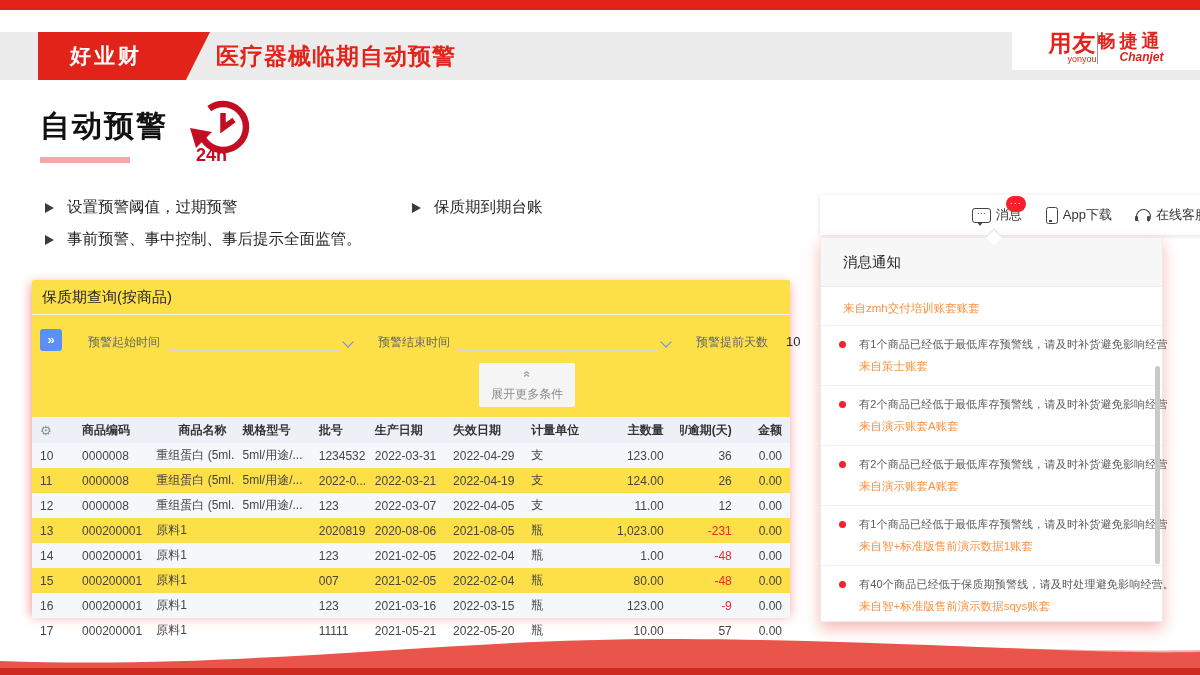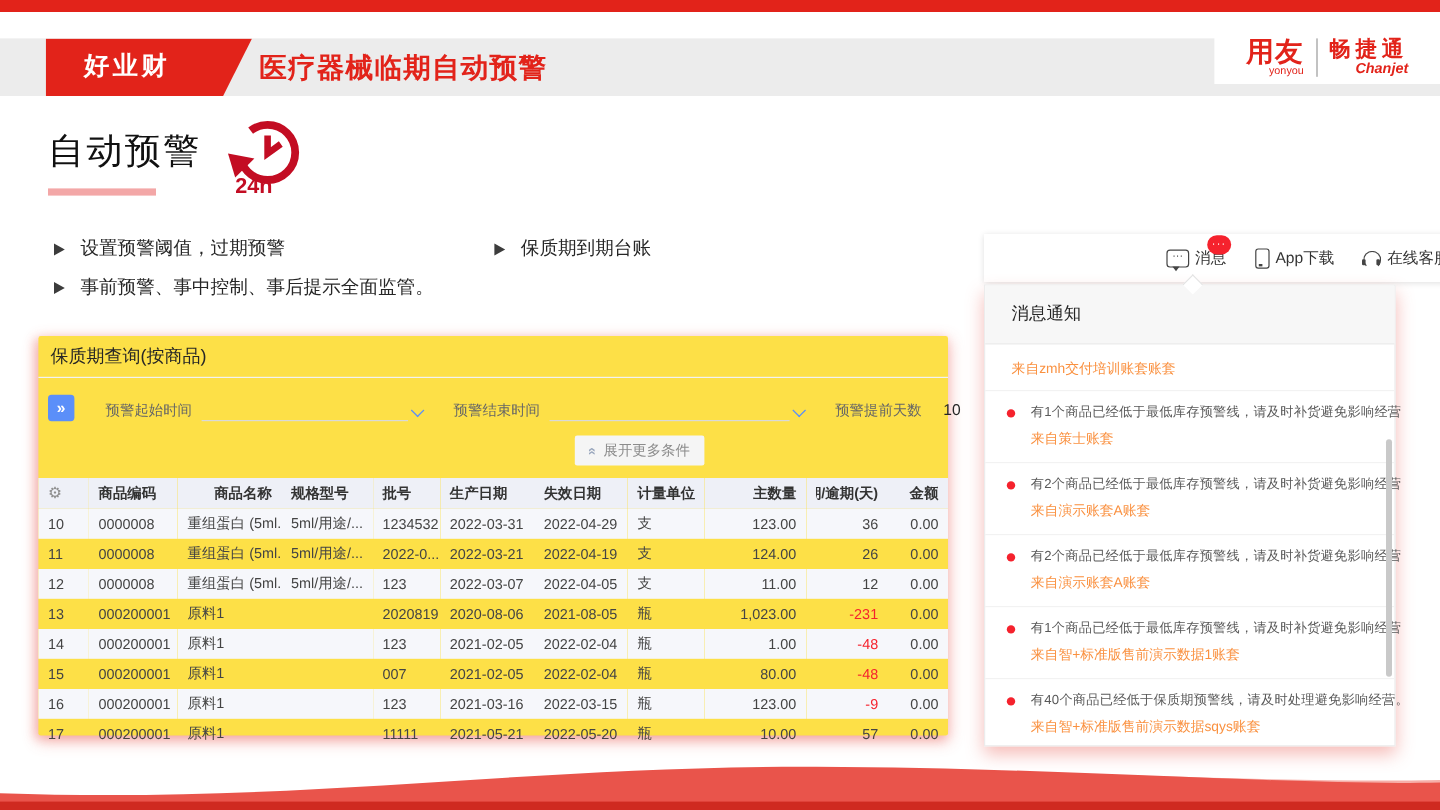--- a/index.html
+++ b/index.html
@@ -14,31 +14,31 @@
     position:absolute;left:38px;top:0;width:172px;height:48px;background:var(--brand-red);
     clip-path:polygon(0 0,100% 0,86% 100%,0 100%);
     color:#fff;font-size:21px;font-weight:bold;letter-spacing:3px;line-height:48px;padding-left:32px;box-sizing:border-box;
   }
   .page-title{
     position:absolute;left:216px;top:0;height:48px;line-height:48px;
     color:var(--brand-red);font-size:23px;font-weight:bold;letter-spacing:1px;
   }
   .logo-box{
     position:absolute;left:1012px;top:26px;width:188px;height:44px;background:#fff;
-    display:flex;align-items:center;justify-content:center;gap:10px;
+    display:flex;align-items:center;justify-content:center;
   }
   .logo-yonyou{display:flex;flex-direction:column;align-items:flex-end;}
   .logo-yonyou .big{color:var(--brand-red);font-size:23px;font-weight:bold;line-height:22px;letter-spacing:1px;}
   .logo-yonyou .sub{color:var(--brand-red);font-size:9px;line-height:10px;}
   .logo-divider{width:1px;height:32px;background:#9a9a9a;}
   .logo-chanjet{display:flex;flex-direction:column;align-items:flex-end;}
   .logo-chanjet .big{color:var(--brand-red);font-size:18px;font-weight:bold;letter-spacing:4px;line-height:19px;}
   .logo-chanjet .sub{color:var(--brand-red);font-size:12px;font-weight:bold;font-style:italic;line-height:13px;}
   
-  .section-heading{position:absolute;left:40px;top:106px;font-size:30px;font-weight:normal;color:#111;letter-spacing:2px;}
+  .section-heading{position:absolute;left:40px;top:106px;font-size:30px;font-weight:bold;color:#111;letter-spacing:2px;}
   .pink-underline{position:absolute;left:40px;top:157px;width:90px;height:6px;background:var(--pink);}
   .clock-icon{position:absolute;left:185px;top:97px;width:70px;height:70px;}
   .bullet-row{position:absolute;display:flex;align-items:center;font-size:15.5px;color:#262626;}
   .bullet-tri{width:0;height:0;border-left:9px solid #3c3c3c;border-top:5.5px solid transparent;border-bottom:5.5px solid transparent;margin-right:13px;flex:none;}
   
   .query-panel{
     position:absolute;left:32px;top:280px;width:758px;height:333px;background:#fde047;border-radius:2px;
     box-shadow:0 4px 12px rgba(233,84,74,.42),-3px 2px 8px rgba(233,84,74,.22);
     box-sizing:border-box;
   }
@@ -49,21 +49,21 @@
     font-size:13px;font-weight:bold;text-align:center;line-height:21px;align-self:flex-start;cursor:pointer;
   }
   .qp-field{display:flex;align-items:flex-end;}
   .qp-field .lbl{font-size:12px;color:#666;white-space:nowrap;margin-right:8px;line-height:18px;}
   .qp-field .line{border-bottom:1px solid #d9d9d9;height:16px;}
   .f1 .line{width:172px;} .f2 .line{width:200px;}
   .chevron{width:7px;height:7px;border-right:1.5px solid var(--blue);border-bottom:1.5px solid var(--blue);transform:rotate(45deg);margin:0 0 5px 4px;flex:none;}
   .qp-field .val{font-size:13px;color:#262626;margin-left:10px;line-height:18px;min-width:24px;}
   .qp-expandbtn{
     margin:10px 0 10px 59%;width:fit-content;background:#f5f5f5;color:#8c8c8c;font-size:12px;
-    padding:4px 12px;border-radius:2px;display:flex;align-items:center;gap:5px;cursor:pointer;
+    padding:4px 12px;border-radius:2px;display:flex;align-items:center;gap:5px;cursor:pointer;flex-direction:column;
   }
   .dbl-chev{display:inline-block;transform:rotate(90deg);font-size:12px;color:#9aa7bd;font-weight:bold;}
   table.grid{width:100%;border-collapse:collapse;table-layout:fixed;font-size:12px;margin-top:2px;}
   table.grid th{
     background:#eef0f7;color:#333;font-weight:bold;height:26px;padding:0 8px;box-sizing:border-box;
     text-align:left;white-space:nowrap;overflow:hidden;
   }
   table.grid td{height:25px;padding:0 8px;box-sizing:border-box;white-space:nowrap;overflow:hidden;color:#444;}
   table.grid tbody tr:nth-child(odd){background:#f6f7fb;}
   table.grid .ar{text-align:right;}

